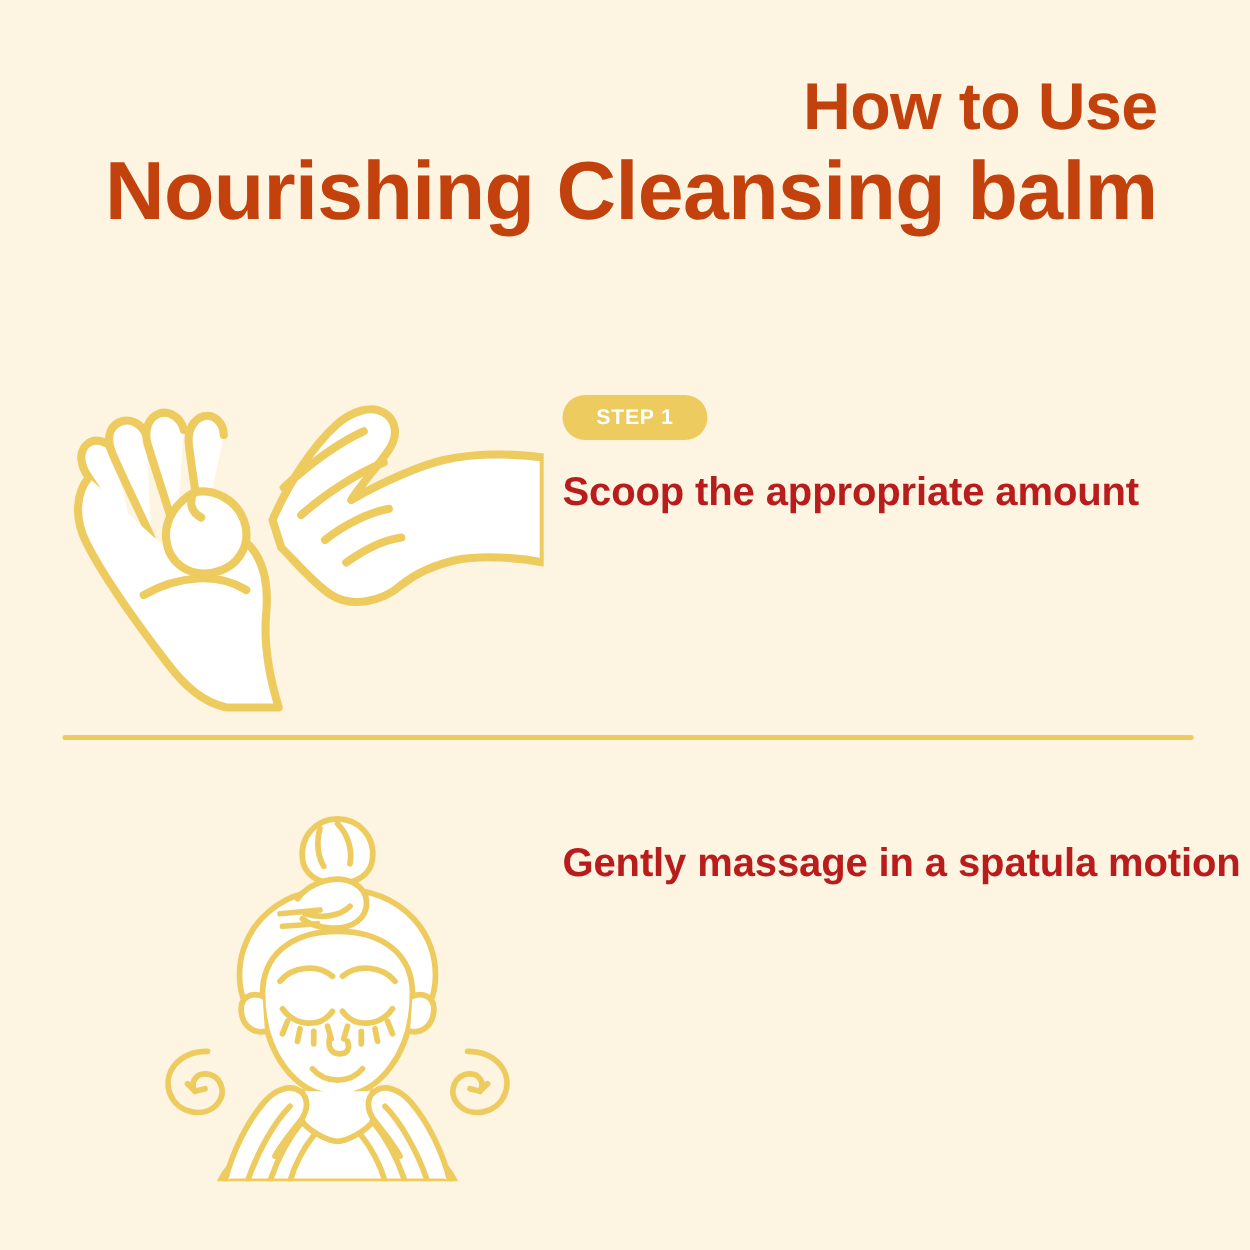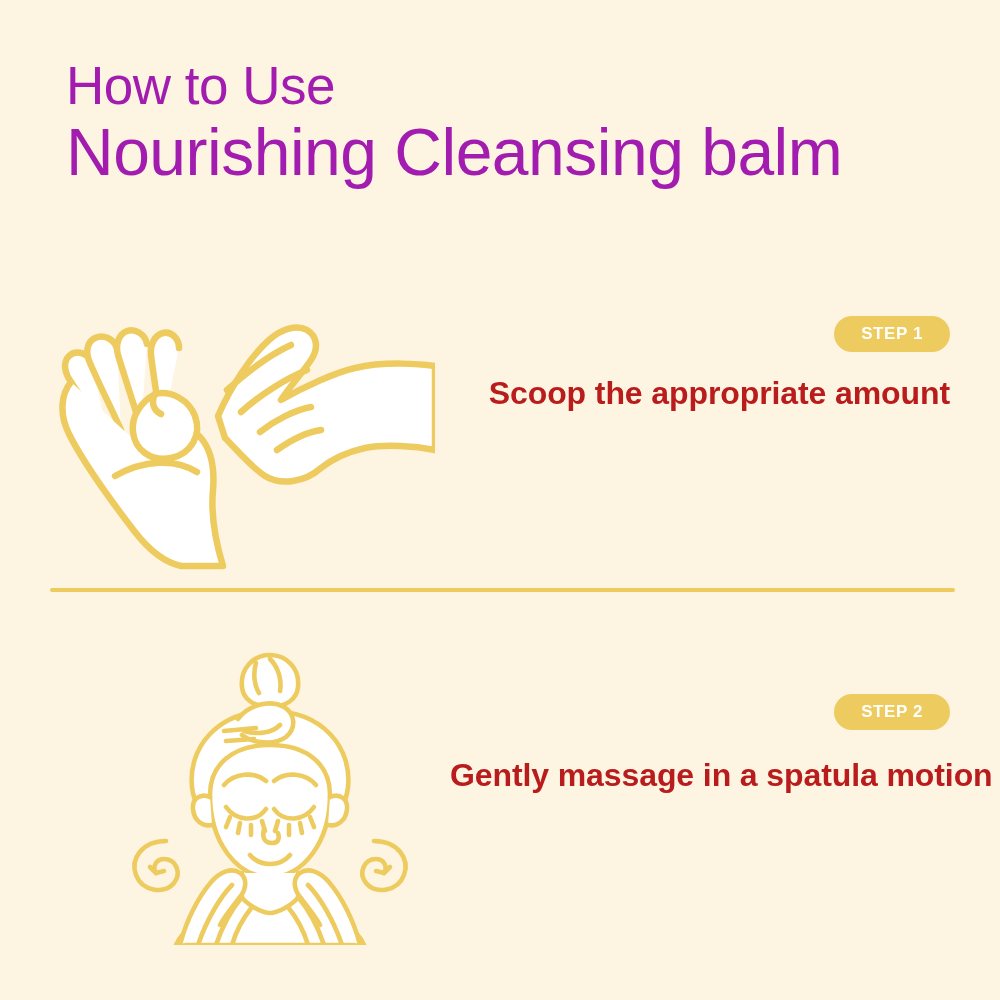--- a/index.html
+++ b/index.html
@@ -23,26 +23,27 @@
 
   
   .heading {
     position: absolute;
     left: 66px;
     top: 58px;
     width: 860px;
   }
   .heading-line {
     display: block;
-    color: #a21caf;
-    font-weight: 400;
+    color: #c2410c;
+    font-weight: 700;
     font-size: 53px;
     line-height: 56px;
     letter-spacing: -0.5px;
     white-space: nowrap;
+    text-align: right;
   }
   .heading-line.second {
     font-size: 66px;
     margin-top: 10px;
   }
 
   
   .divider {
     position: absolute;
     left: 50px;
@@ -74,21 +75,21 @@
     top: 0;
     width: 300px;
     height: 300px;
   }
 
   .step-text-col {
     position: absolute;
     left: 450px;
     top: 0;
     width: 500px;
-    text-align: right;
+    text-align: left;
   }
 
   .badge {
     display: inline-block;
     background: #EECB5F;
     color: #FFFFFF;
     font-weight: 700;
     font-size: 17px;
     letter-spacing: 0.6px;
     padding: 9px 27px 10px;
@@ -228,22 +229,19 @@
         <g fill="none" stroke="#EECB5F" stroke-width="4.6" stroke-linecap="round" stroke-linejoin="round">
           <path d="M46 196 C22 196 10 214 16 230 C22 246 44 250 54 238 C62 228 56 214 44 214 C36 214 32 222 36 228"></path>
           <path d="M36 228 L30 222 M36 228 L44 226"></path>
           <path d="M254 196 C278 196 290 214 284 230 C278 246 256 250 246 238 C238 228 244 214 256 214 C264 214 268 222 264 228"></path>
           <path d="M264 228 L270 222 M264 228 L256 226"></path>
         </g>
       </svg>
     </div>
 
     <div class="step-text-col">
-      <div class="badge-wrap">
-        <span class="badge">STEP 2</span>
-      </div>
       <div class="step-body">
         <span class="ln">Gently massage in a spatula motion</span>
       </div>
     </div>
   </div>
 
 </div>
 
 </body></html>

